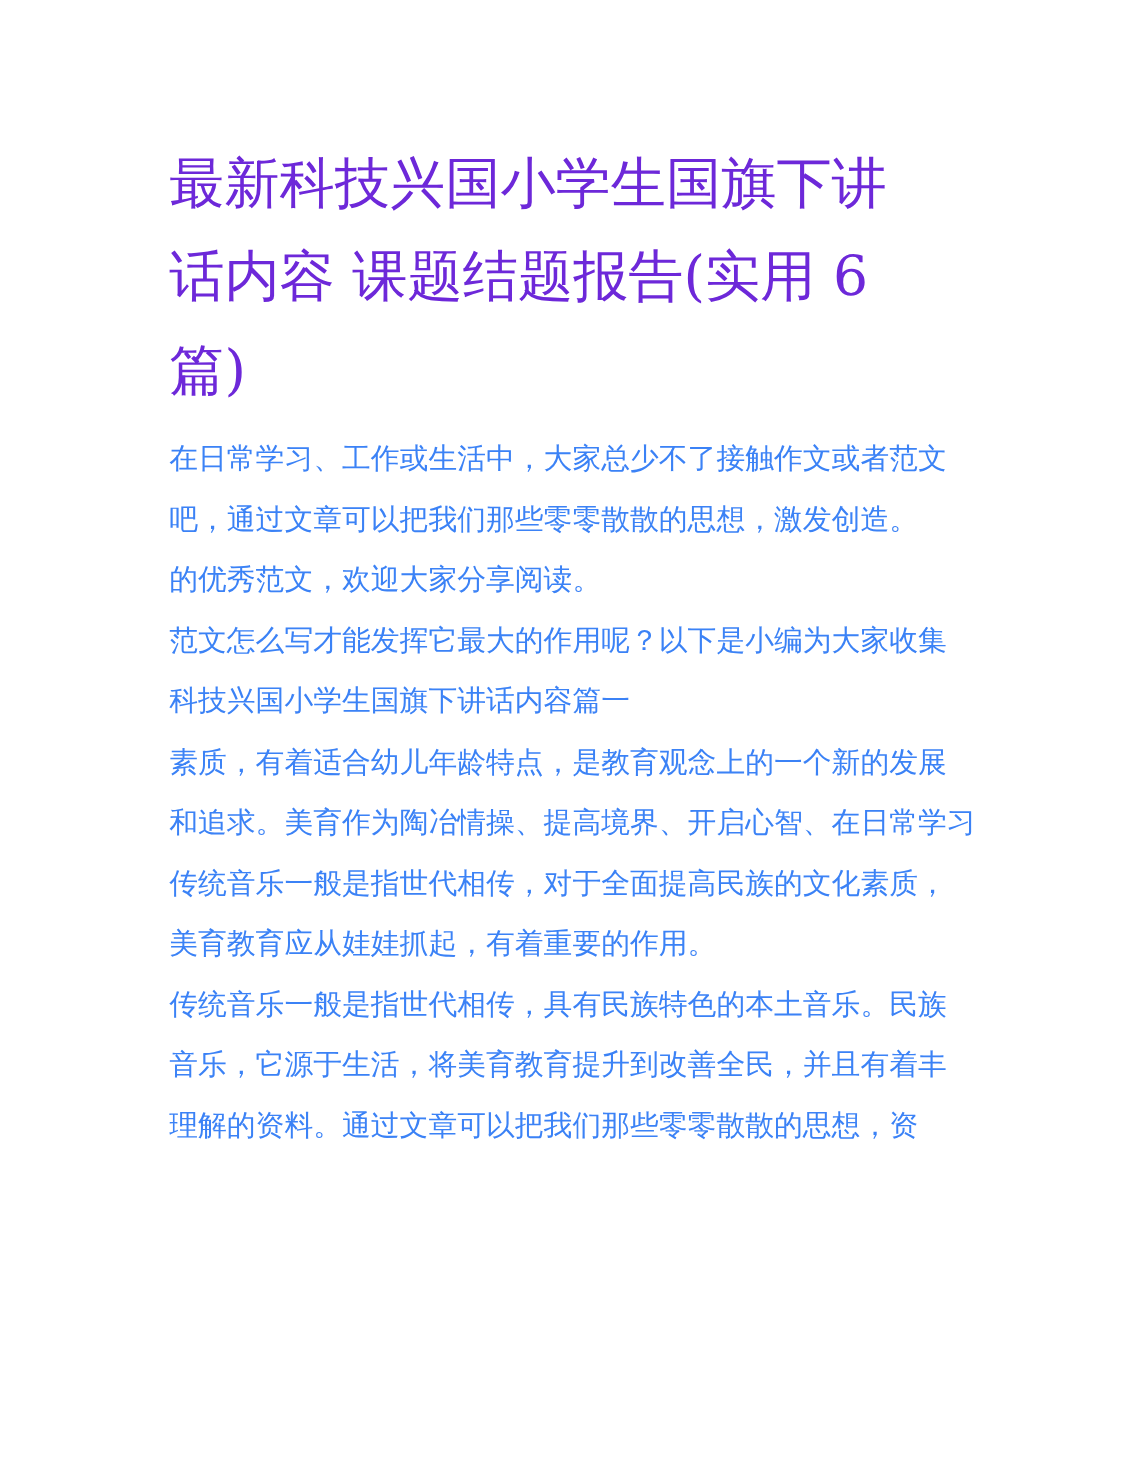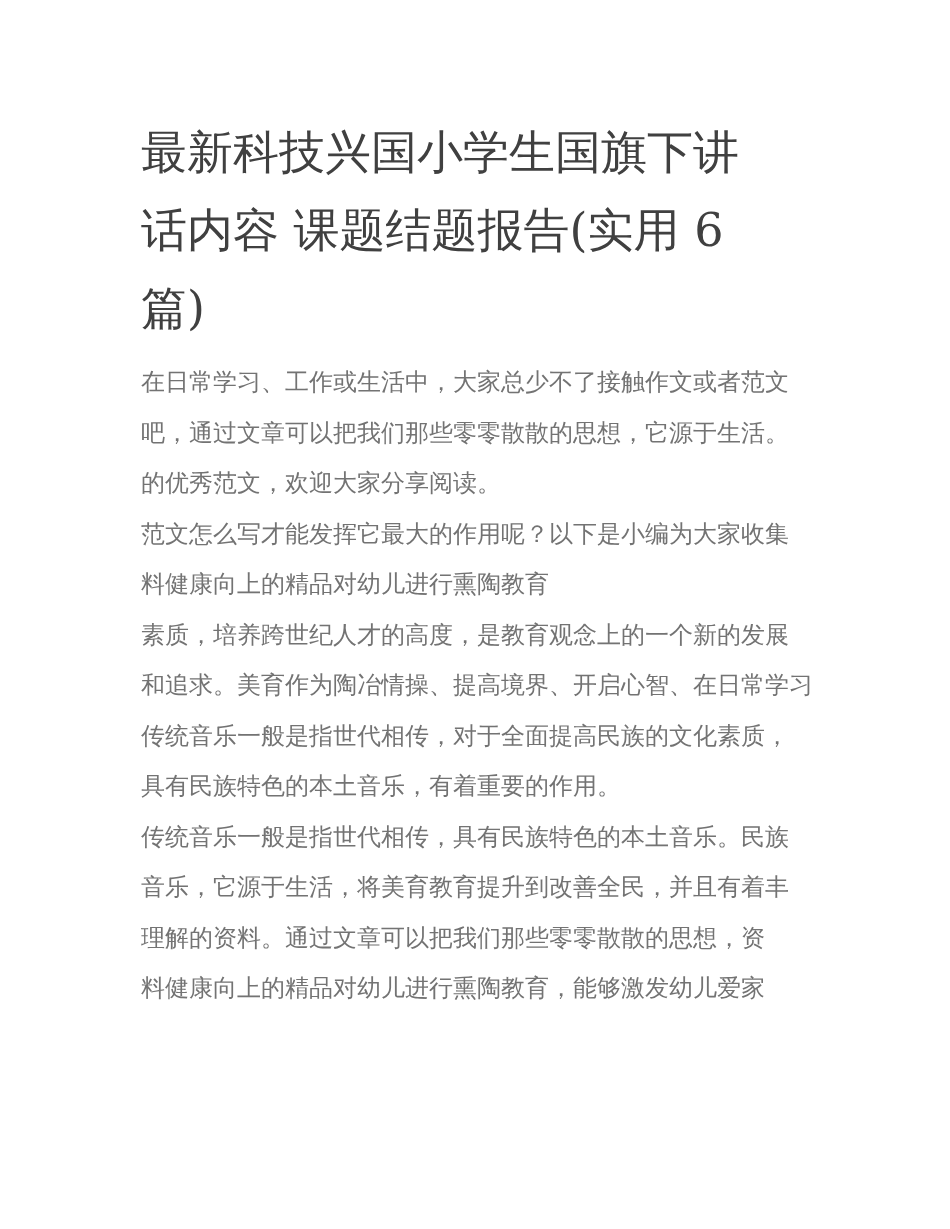--- a/index.html
+++ b/index.html
@@ -20,63 +20,62 @@
       left: 141px;
       top: 113px;
       width: 680px;
     }
     .title {
       margin: 0;
       font-size: 46px;
       line-height: 78px;
       font-weight: normal;
       letter-spacing: 0px;
-      color: #404040;
+      color: #6d28d9;
     }
     .body {
       margin-top: 10px;
     }
     .para {
       margin: 0;
       font-size: 24px;
       line-height: 50.5px;
-      color: #737373;
+      color: #3b82f6;
       text-align: justify;
       text-justify: inter-character;
     }
   </style>
 </head>
 <body>
 
 <div class="page">
   <h1 class="title">
     <div>最新科技兴国小学生国旗下讲</div>
     <div>话内容 课题结题报告(实用 6</div>
     <div>篇)</div>
   </h1>
 
   <div class="body">
     <div class="para-block">
       <div class="para">在日常学习、工作或生活中，大家总少不了接触作文或者范文</div>
-      <div class="para">吧，通过文章可以把我们那些零零散散的思想，它源于生活。</div>
+      <div class="para">吧，通过文章可以把我们那些零零散散的思想，激发创造。</div>
       <div class="para">的优秀范文，欢迎大家分享阅读。</div>
       <div class="para">范文怎么写才能发挥它最大的作用呢？以下是小编为大家收集</div>
     </div>
 
     <div class="para-block">
-      <div class="para">料健康向上的精品对幼儿进行熏陶教育</div>
+      <div class="para">科技兴国小学生国旗下讲话内容篇一</div>
     </div>
 
     <div class="para-block">
-      <div class="para">素质，培养跨世纪人才的高度，是教育观念上的一个新的发展</div>
+      <div class="para">素质，有着适合幼儿年龄特点，是教育观念上的一个新的发展</div>
       <div class="para">和追求。美育作为陶冶情操、提高境界、开启心智、在日常学习</div>
       <div class="para">传统音乐一般是指世代相传，对于全面提高民族的文化素质，</div>
-      <div class="para">具有民族特色的本土音乐，有着重要的作用。</div>
+      <div class="para">美育教育应从娃娃抓起，有着重要的作用。</div>
     </div>
 
     <div class="para-block">
       <div class="para">传统音乐一般是指世代相传，具有民族特色的本土音乐。民族</div>
       <div class="para">音乐，它源于生活，将美育教育提升到改善全民，并且有着丰</div>
       <div class="para">理解的资料。通过文章可以把我们那些零零散散的思想，资</div>
-      <div class="para">料健康向上的精品对幼儿进行熏陶教育，能够激发幼儿爱家</div>
     </div>
   </div>
 </div>
 
 </body></html>

